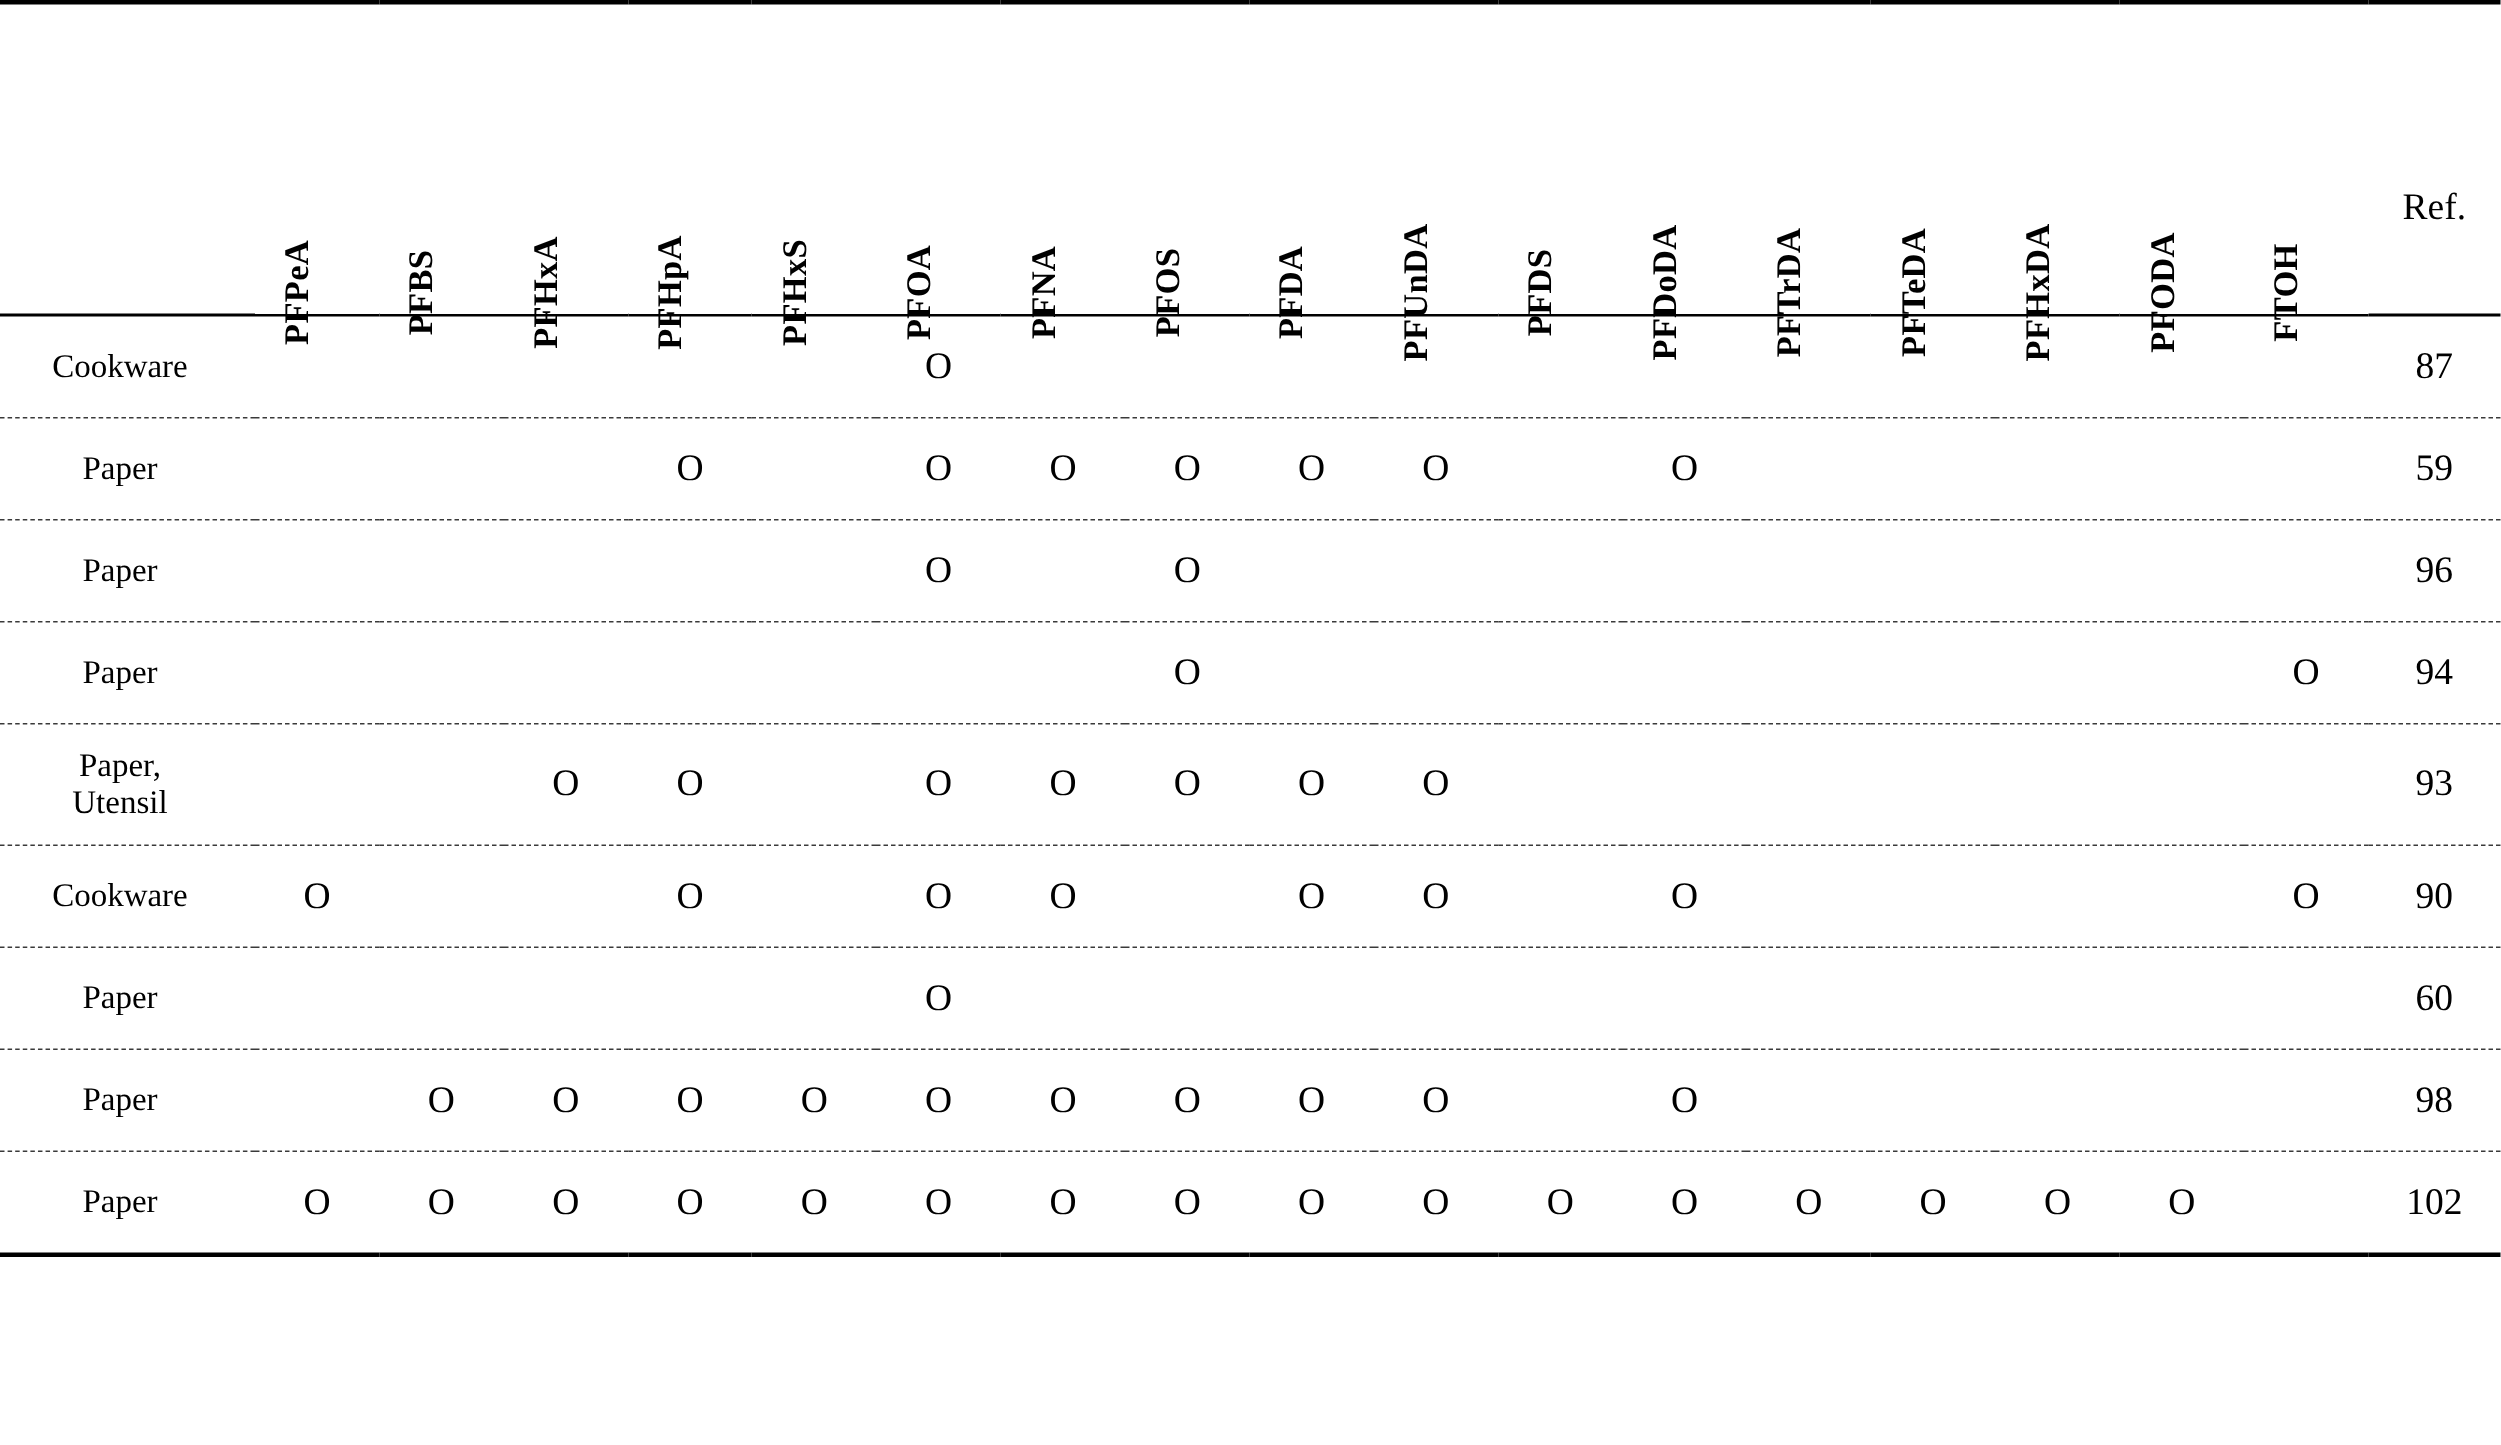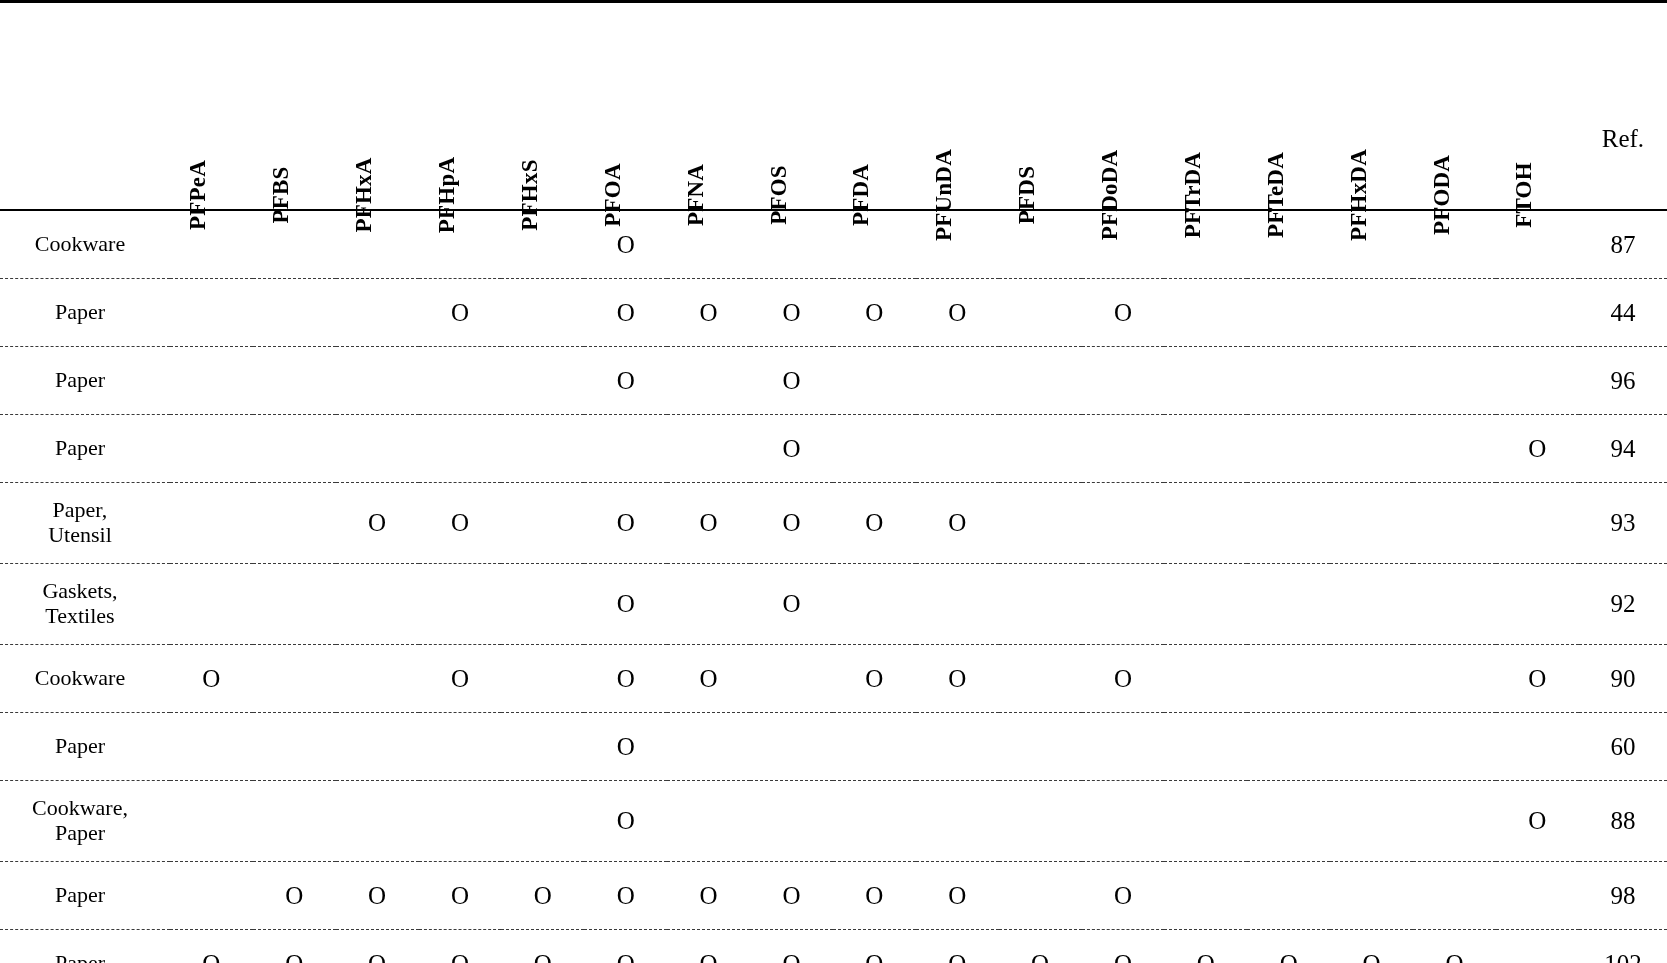--- a/index.html
+++ b/index.html
@@ -212,21 +212,21 @@
           <td class="mark"><span class="o-glyph">O</span></td>
           <td class="mark"><span class="o-glyph">O</span></td>
           <td class="mark"><span class="o-glyph">O</span></td>
           <td class="mark"></td>
           <td class="mark"><span class="o-glyph">O</span></td>
           <td class="mark"></td>
           <td class="mark"></td>
           <td class="mark"></td>
           <td class="mark"></td>
           <td class="mark"></td>
-          <td class="refcell">44</td>
+          <td class="refcell">59</td>
         </tr>
         <tr class="body-row">
           <td class="rowlabel">Paper</td>
           <td class="mark"></td>
           <td class="mark"></td>
           <td class="mark"></td>
           <td class="mark"></td>
           <td class="mark"></td>
           <td class="mark"><span class="o-glyph">O</span></td>
           <td class="mark"></td>
@@ -278,42 +278,20 @@
           <td class="mark"><span class="o-glyph">O</span></td>
           <td class="mark"></td>
           <td class="mark"></td>
           <td class="mark"></td>
           <td class="mark"></td>
           <td class="mark"></td>
           <td class="mark"></td>
           <td class="mark"></td>
           <td class="refcell">93</td>
         </tr>
-        <tr class="body-row tall">
-          <td class="rowlabel">Gaskets,
-Textiles</td>
-          <td class="mark"></td>
-          <td class="mark"></td>
-          <td class="mark"></td>
-          <td class="mark"></td>
-          <td class="mark"></td>
-          <td class="mark"><span class="o-glyph">O</span></td>
-          <td class="mark"></td>
-          <td class="mark"><span class="o-glyph">O</span></td>
-          <td class="mark"></td>
-          <td class="mark"></td>
-          <td class="mark"></td>
-          <td class="mark"></td>
-          <td class="mark"></td>
-          <td class="mark"></td>
-          <td class="mark"></td>
-          <td class="mark"></td>
-          <td class="mark"></td>
-          <td class="refcell">92</td>
-        </tr>
         <tr class="body-row">
           <td class="rowlabel">Cookware</td>
           <td class="mark"><span class="o-glyph">O</span></td>
           <td class="mark"></td>
           <td class="mark"></td>
           <td class="mark"><span class="o-glyph">O</span></td>
           <td class="mark"></td>
           <td class="mark"><span class="o-glyph">O</span></td>
           <td class="mark"><span class="o-glyph">O</span></td>
           <td class="mark"></td>
@@ -341,42 +319,20 @@
           <td class="mark"></td>
           <td class="mark"></td>
           <td class="mark"></td>
           <td class="mark"></td>
           <td class="mark"></td>
           <td class="mark"></td>
           <td class="mark"></td>
           <td class="mark"></td>
           <td class="mark"></td>
           <td class="refcell">60</td>
-        </tr>
-        <tr class="body-row tall">
-          <td class="rowlabel">Cookware,
-Paper</td>
-          <td class="mark"></td>
-          <td class="mark"></td>
-          <td class="mark"></td>
-          <td class="mark"></td>
-          <td class="mark"></td>
-          <td class="mark"><span class="o-glyph">O</span></td>
-          <td class="mark"></td>
-          <td class="mark"></td>
-          <td class="mark"></td>
-          <td class="mark"></td>
-          <td class="mark"></td>
-          <td class="mark"></td>
-          <td class="mark"></td>
-          <td class="mark"></td>
-          <td class="mark"></td>
-          <td class="mark"></td>
-          <td class="mark"><span class="o-glyph">O</span></td>
-          <td class="refcell">88</td>
         </tr>
         <tr class="body-row">
           <td class="rowlabel">Paper</td>
           <td class="mark"></td>
           <td class="mark"><span class="o-glyph">O</span></td>
           <td class="mark"><span class="o-glyph">O</span></td>
           <td class="mark"><span class="o-glyph">O</span></td>
           <td class="mark"><span class="o-glyph">O</span></td>
           <td class="mark"><span class="o-glyph">O</span></td>
           <td class="mark"><span class="o-glyph">O</span></td>

